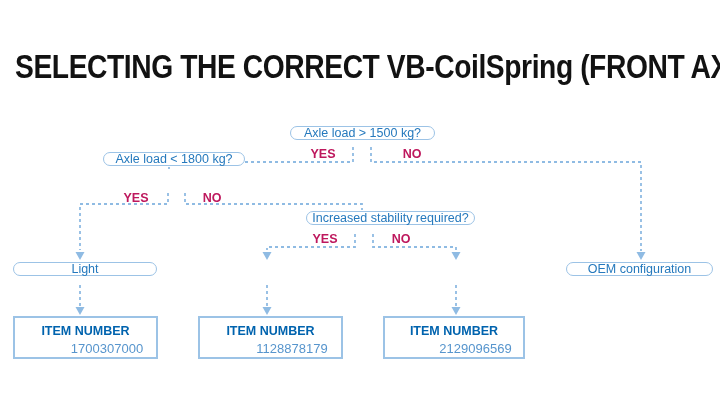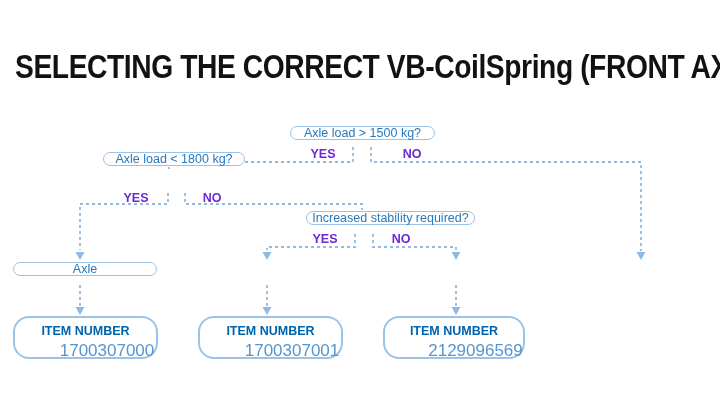--- a/index.html
+++ b/index.html
@@ -13,28 +13,28 @@
     letter-spacing:-0.5px;transform:scaleX(0.83);transform-origin:0 0;
   }
   .pill{
     position:absolute;height:14px;box-sizing:border-box;background:#ffffff;
     border:1.5px solid #9cc3e6;border-radius:12px;
     display:flex;align-items:center;justify-content:center;
     color:#2579bd;font-size:12.5px;white-space:nowrap;
   }
   .yn{
     position:absolute;transform:translateX(-50%);
-    color:#6d28d9;font-weight:bold;font-size:12.5px;line-height:13px;text-align:right;
+    color:#be185d;font-weight:bold;font-size:12.5px;line-height:13px;text-align:right;
   }
   .item{
     position:absolute;top:316px;height:43px;box-sizing:border-box;background:#ffffff;
-    border:2px solid #9cc3e6;border-radius:16px;text-align:center;
+    border:2px solid #9cc3e6;border-radius:0;text-align:center;
   }
   .item-heading{color:#0063ae;font-weight:bold;font-size:12.5px;margin-top:6px;}
-  .item-number{color:#5795cd;font-size:17px;margin-top:3px;padding-left:43px;}
+  .item-number{color:#5795cd;font-size:13px;margin-top:3px;padding-left:43px;}
   .connectors{position:absolute;left:0;top:0;width:720px;height:405px;pointer-events:none;}
 
   
   #d1{left:290px;top:126px;width:145px;}
   #d2{left:103px;top:152px;width:142px;}
   #d3{left:278px;top:211px;width:169px;margin-left:28px;}
   
   #d1-yes{left:323px;top:148px;} #d1-no{left:412px;top:148px;}
   #d2-yes{left:136px;top:192px;} #d2-no{left:212px;top:192px;}
   #d3-yes{left:325px;top:233px;} #d3-no{left:401px;top:233px;}
@@ -84,28 +84,29 @@
   <div class="yn" id="d1-no">NO</div>
 
   <div class="pill" id="d2">Axle load &lt; 1800 kg?</div>
   <div class="yn" id="d2-yes">YES</div>
   <div class="yn" id="d2-no">NO</div>
 
   <div class="pill" id="d3">Increased stability required?</div>
   <div class="yn" id="d3-yes">YES</div>
   <div class="yn" id="d3-no">NO</div>
 
-  <div class="pill leaf" id="leaf-0">Axle</div>
+  <div class="pill leaf" id="leaf-0">Light</div>
+  <div class="pill leaf" id="leaf-3">OEM configuration</div>
 
   <div class="item" id="item-0">
     <div class="item-heading">ITEM NUMBER</div>
     <div class="item-number">1700307000</div>
   </div>
   <div class="item" id="item-1">
     <div class="item-heading">ITEM NUMBER</div>
-    <div class="item-number">1700307001</div>
+    <div class="item-number">1128878179</div>
   </div>
   <div class="item" id="item-2">
     <div class="item-heading">ITEM NUMBER</div>
     <div class="item-number">2129096569</div>
   </div>
 
 </div>
 
 </body></html>

